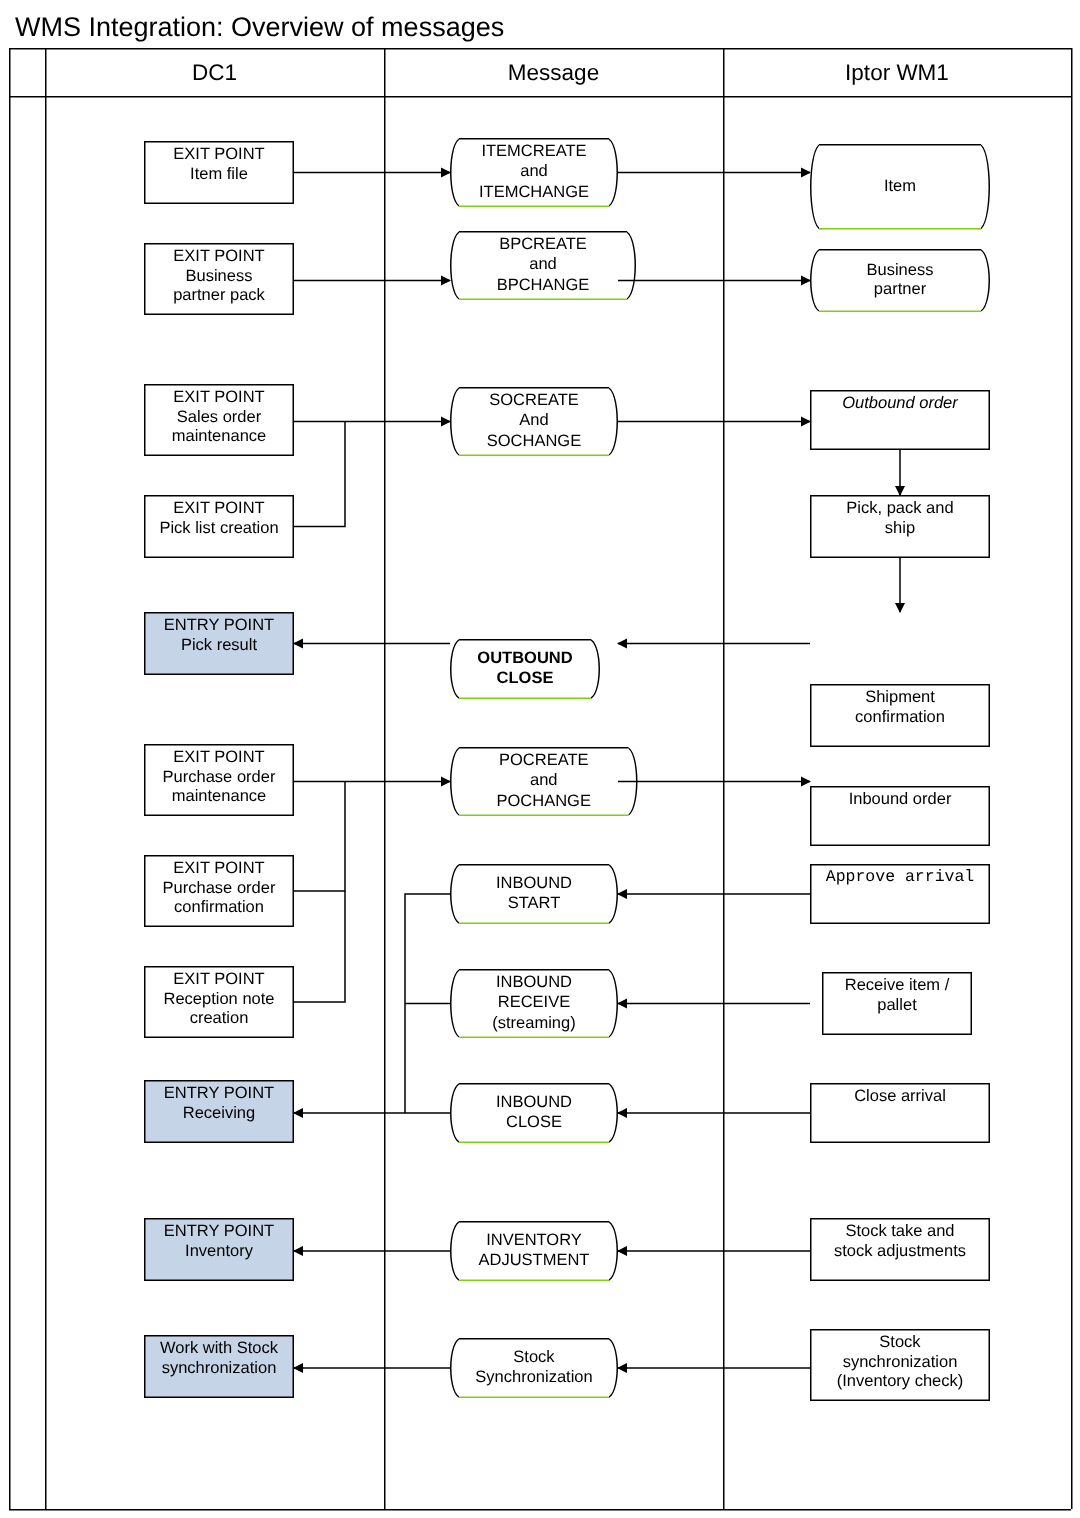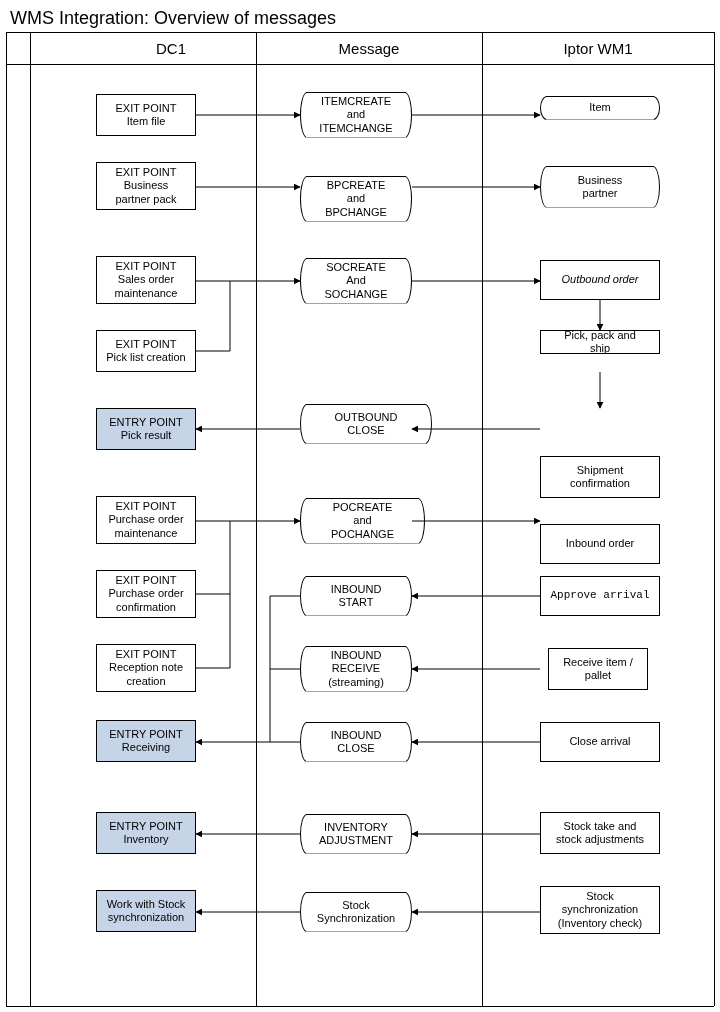--- a/index.html
+++ b/index.html
@@ -34,21 +34,20 @@
     text-align: center;
   }
 
   
   .box {
     position: absolute;
     border: 1px solid #000;
     background: #fff;
     box-sizing: border-box;
     display: flex;
-    align-items: center;
     justify-content: center;
     text-align: center;
     padding: 2px 0;
     line-height: 1.2;
   }
   .box.entry { background: #c6d4e8; }
 
   
   .bowtie {
     position: absolute;
@@ -98,21 +97,21 @@
 
   <div class="hr" style="left:6px;  top:32px;  width:708px;"></div>
   <div class="hr" style="left:6px;  top:64px;  width:708px;"></div>
   <div class="hr" style="left:6px;  top:1006px;width:708px;"></div>
   <div class="vr" style="left:6px;  top:32px;  height:974px;"></div>
   <div class="vr" style="left:714px;top:32px;  height:974px;"></div>
   <div class="vr" style="left:30px; top:32px;  height:974px;"></div>
   <div class="vr" style="left:256px;top:32px;  height:974px;"></div>
   <div class="vr" style="left:482px;top:32px;  height:974px;"></div>
 
-  <div class="col-hdr" style="left:30px;  width:226px;padding-left:28px;">DC1</div>
+  <div class="col-hdr" style="left:30px;  width:226px;">DC1</div>
   <div class="col-hdr" style="left:256px; width:226px;">Message</div>
   <div class="col-hdr" style="left:482px; width:232px;">Iptor WM1</div>
 
   <div class="box" style="left:96px; top:94px;  width:100px; height:42px;">
     <div><span>EXIT POINT</span><br><span>Item file</span></div>
   </div>
   <div class="box" style="left:96px; top:162px; width:100px; height:48px;">
     <div><span>EXIT POINT</span><br><span>Business</span><br><span>partner pack</span></div>
   </div>
   <div class="box" style="left:96px; top:256px; width:100px; height:48px;">
@@ -143,35 +142,35 @@
     <div><span>Work with Stock</span><br><span>synchronization</span></div>
   </div>
 
   <div class="bowtie" style="left:300px; top:92px;  width:112px; height:46px;">
     <div class="cap l"></div>
       <div class="cap r"></div>
     <div class="face">
         <div><span>ITEMCREATE</span><br><span>and</span><br><span>ITEMCHANGE</span></div>
       </div>
   </div>
-  <div class="bowtie" style="left:300px; top:176px; width:112px; height:46px;">
+  <div class="bowtie" style="left:300px; top:154px; width:124px; height:46px;">
     <div class="cap l"></div>
       <div class="cap r"></div>
     <div class="face">
         <div><span>BPCREATE</span><br><span>and</span><br><span>BPCHANGE</span></div>
       </div>
   </div>
   <div class="bowtie" style="left:300px; top:258px; width:112px; height:46px;">
     <div class="cap l"></div>
       <div class="cap r"></div>
     <div class="face">
         <div><span>SOCREATE</span><br><span>And</span><br><span>SOCHANGE</span></div>
       </div>
   </div>
-  <div class="bowtie" style="left:300px; top:404px; width:132px; height:40px;">
+  <div class="bowtie" style="left:300px; top:426px; width:100px; height:40px;font-weight:bold;">
     <div class="cap l"></div>
       <div class="cap r"></div>
     <div class="face">
         <div><span>OUTBOUND</span><br><span>CLOSE</span></div>
       </div>
   </div>
   <div class="bowtie" style="left:300px; top:498px; width:112px; height:46px;padding-left:13px;">
     <div class="cap l"></div>
       <div class="cap r"></div>
     <div class="face">
@@ -207,38 +206,38 @@
       </div>
   </div>
   <div class="bowtie" style="left:300px; top:892px; width:112px; height:40px;">
     <div class="cap l"></div>
       <div class="cap r"></div>
     <div class="face">
         <div><span>Stock</span><br><span>Synchronization</span></div>
       </div>
   </div>
 
-  <div class="bowtie" style="left:540px; top:96px;  width:120px; height:24px;">
+  <div class="bowtie" style="left:540px; top:96px;  width:120px; height:57px;">
     <div class="cap l"></div>
       <div class="cap r"></div>
     <div class="face">
         <span>Item</span>
       </div>
   </div>
   <div class="bowtie" style="left:540px; top:166px; width:120px; height:42px;">
     <div class="cap l"></div>
       <div class="cap r"></div>
     <div class="face">
         <div><span>Business</span><br><span>partner</span></div>
       </div>
   </div>
   <div class="box" style="left:540px; top:260px; width:120px; height:40px;font-style:italic;">
     <span>Outbound order</span>
   </div>
-  <div class="box" style="left:540px; top:330px; width:120px; height:24px;">
+  <div class="box" style="left:540px; top:330px; width:120px; height:42px;">
     <div><span>Pick, pack and</span><br><span>ship</span></div>
   </div>
   <div class="box" style="left:540px; top:408px; width:120px; height:42px;margin-top:48px;">
     <div><span>Shipment</span><br><span>confirmation</span></div>
   </div>
   <div class="box" style="left:540px; top:524px; width:120px; height:40px;">
     <span>Inbound order</span>
   </div>
   <div class="box" style="left:540px; top:576px; width:120px; height:40px;font-family:Liberation Mono, monospace;">
     <span>Approve arrival</span>

